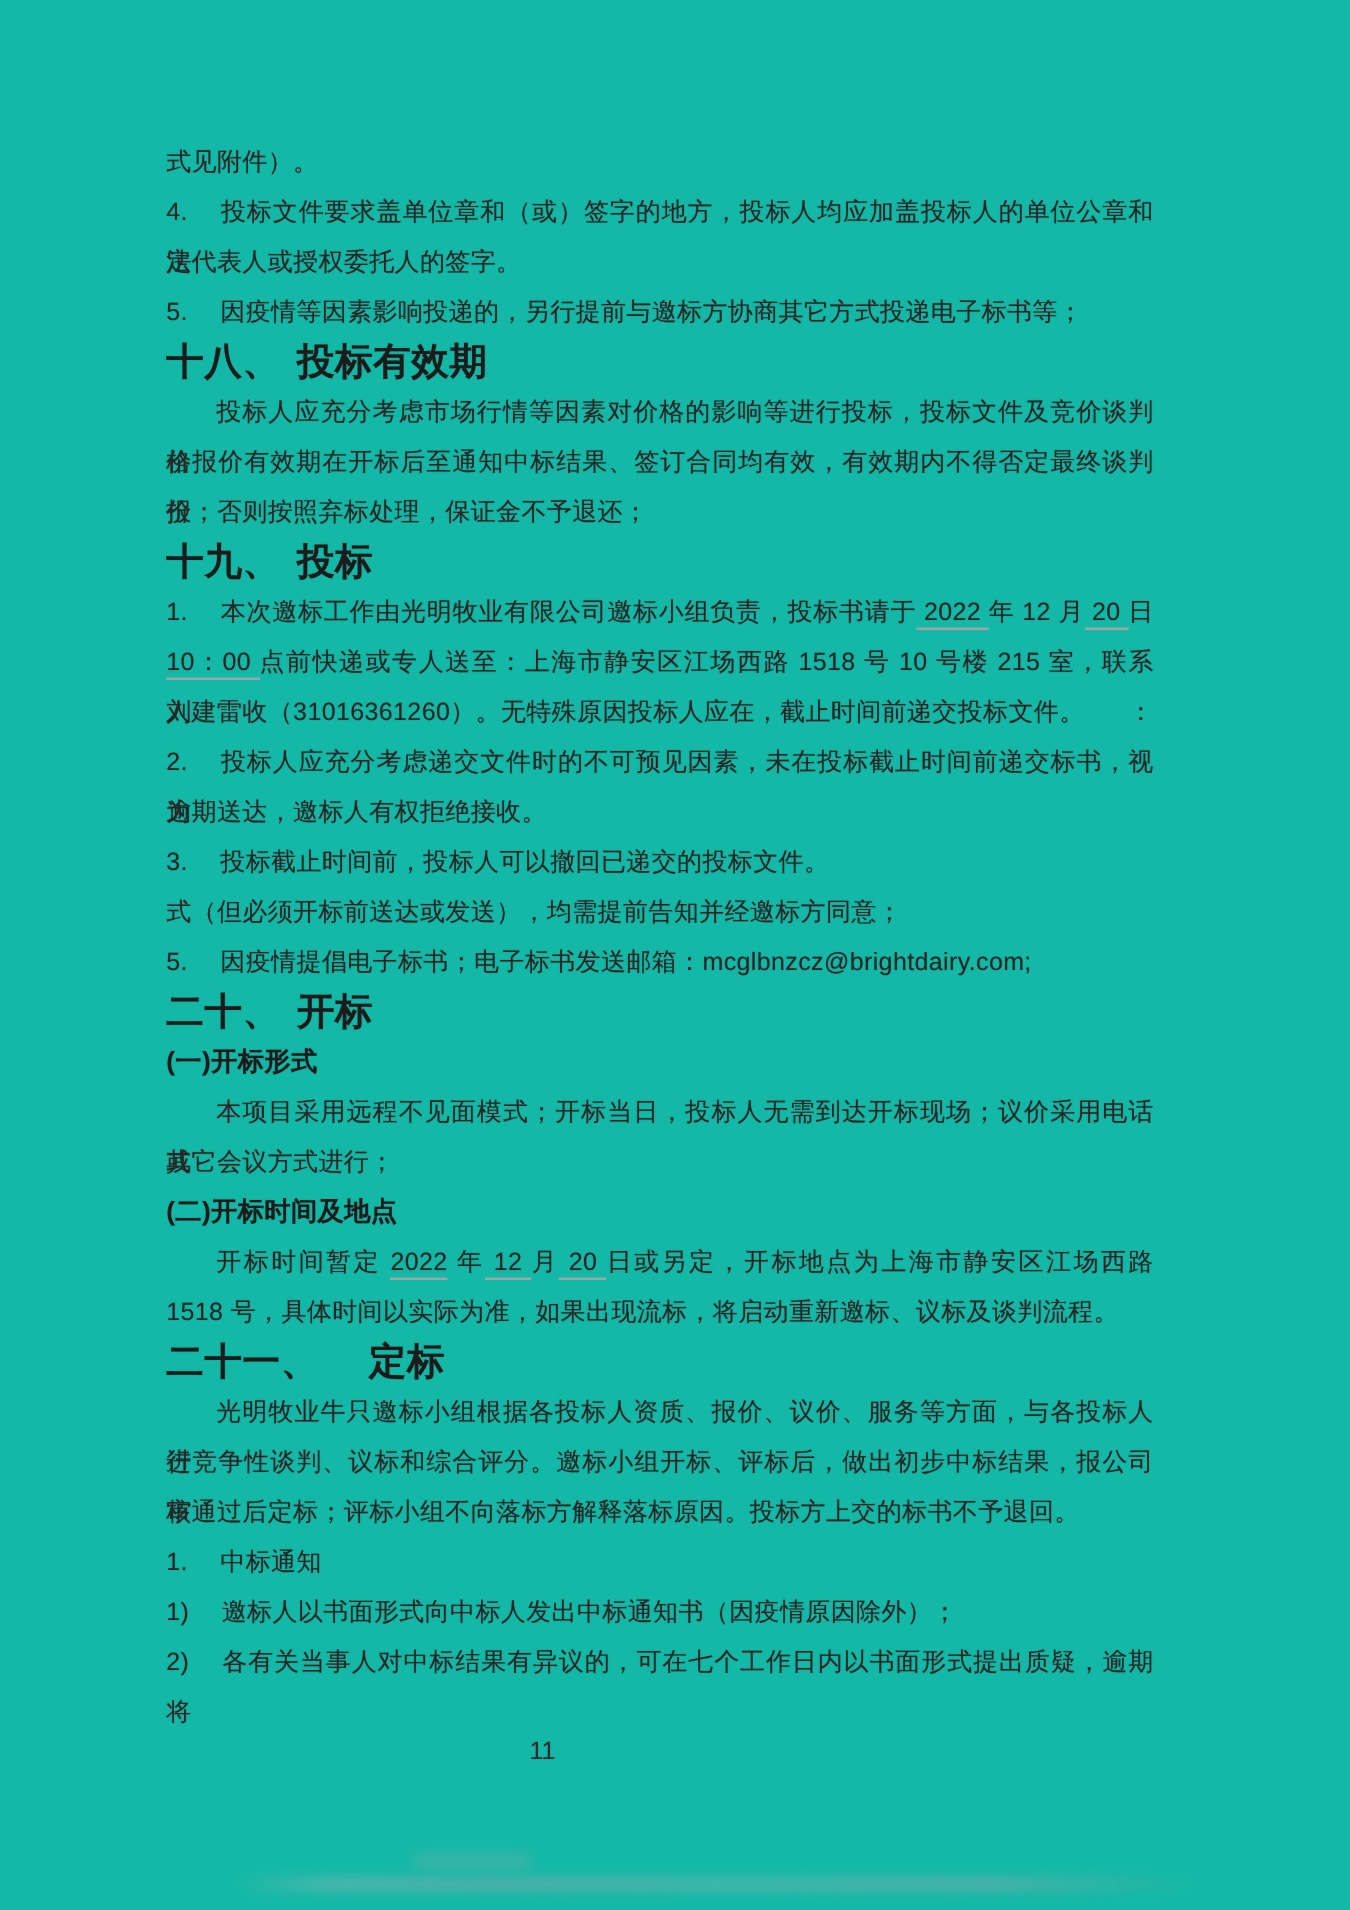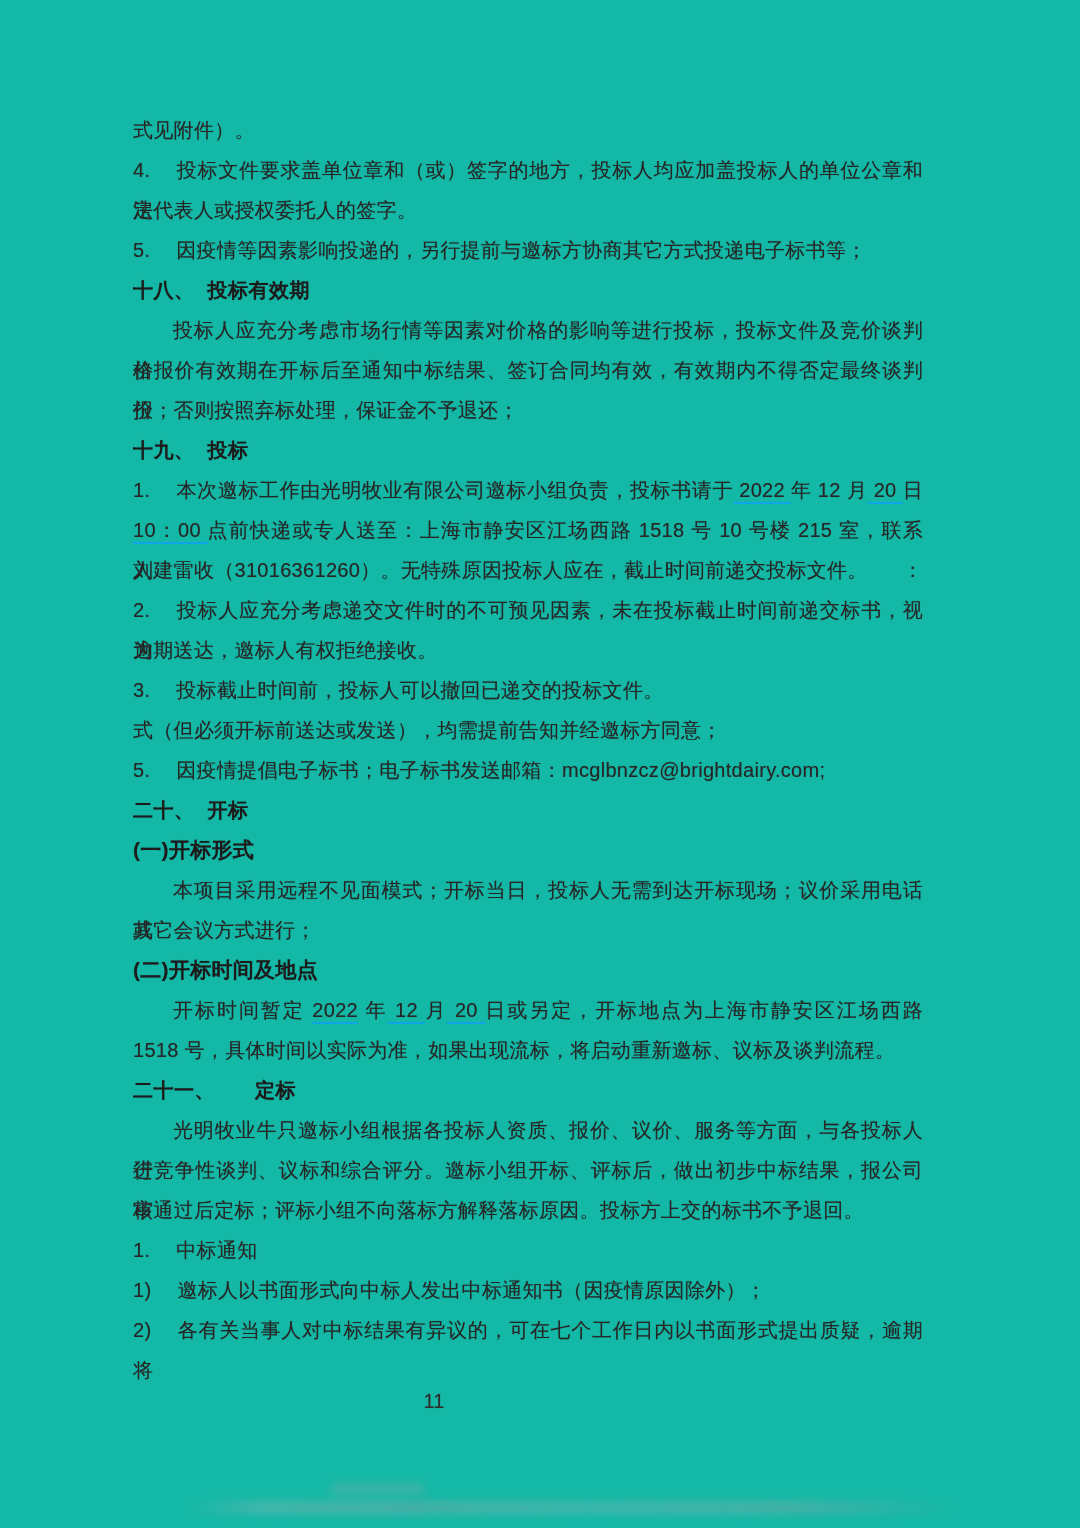--- a/index.html
+++ b/index.html
@@ -15,26 +15,26 @@
     position:absolute;left:133px;top:110px;width:790px;
   }
   .line{
     height:40px;line-height:40px;
     font-size:20px;letter-spacing:.3px;
     text-shadow:0 0 1px rgba(40,40,40,.38);
     text-align:left;
   }
   .line.just{text-align:justify;text-align-last:justify;}
   .line.indent{text-indent:2em;}
-  .heading{font-weight:bold;font-size:20px;color:#1b1b1b;letter-spacing:.5px;}
+  .heading{font-weight:bold;font-size:30px;color:#1b1b1b;letter-spacing:.5px;}
   .subheading{font-weight:bold;font-size:21px;color:#1b1b1b;}
   .marker{margin-right:26px;}
   .heading .marker{margin-right:13px;}
   .heading .marker.wide{margin-right:40px;}
-  .u{border-bottom:2px solid #0ea5e9;padding-bottom:1px;}
+  .u{border-bottom:2px solid #a3a3a3;padding-bottom:1px;}
   .page-number{
     position:absolute;top:1388px;left:0;width:868px;
     text-align:center;font-size:20px;line-height:26px;color:#2e2e2e;
     text-shadow:0 0 1px rgba(40,40,40,.35);
   }
   .bleed{
     position:absolute;left:185px;top:1501px;width:775px;height:13px;
     background:linear-gradient(90deg,
       rgba(185,178,186,0) 0%,
       rgba(185,178,186,.40) 10%,

